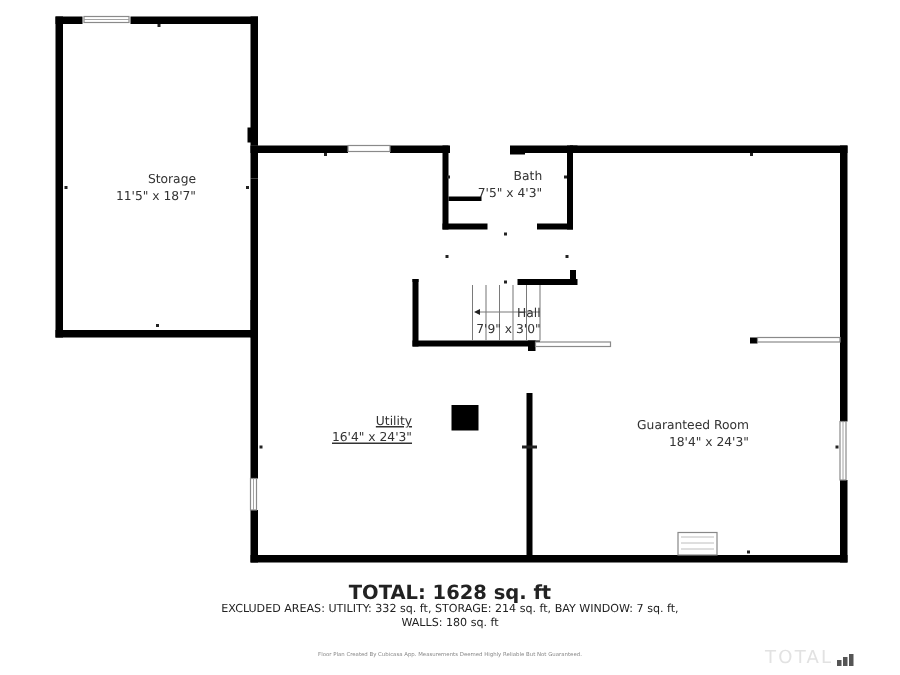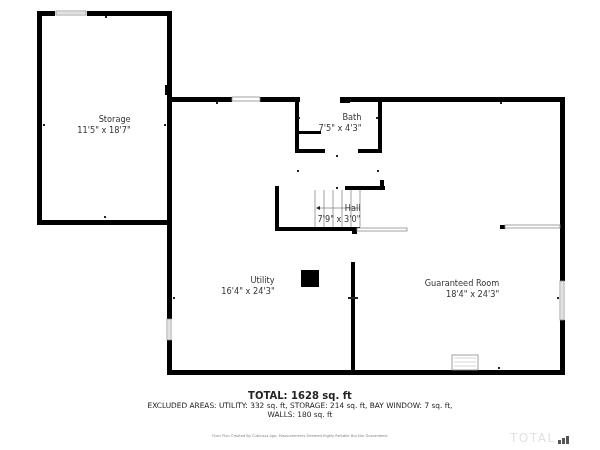--- a/index.html
+++ b/index.html
@@ -5,21 +5,21 @@
     html, body { margin: 0; padding: 0; background: #ffffff; }
     body { width: 600px; height: 450px; position: relative; overflow: hidden; font-family: "DejaVu Sans", sans-serif; }
     #plan { position: absolute; left: 0; top: 0; width: 600px; height: 450px; }
     .wall { fill: #000000; }
     .window { fill: #ffffff; stroke: #8a8a8a; stroke-width: 0.8; }
     .win-line { stroke: #9a9a9a; stroke-width: 0.6; }
     .stair-line { stroke: #7a7a7a; stroke-width: 0.7; }
     .tick { fill: #222; }
     .room-label { position: absolute; text-align: right; color: #333333; font-size: 8.2px; line-height: 11px; transform: translateX(-50%); white-space: nowrap; }
     .summary { position: absolute; left: 0; width: 600px; top: 391px; text-align: center; color: #222; font-size: 7.4px; line-height: 9.6px; }
-    .summary .total { font-weight: bold; font-size: 10px; }
+    .summary .total { font-weight: bold; font-size: 13px; }
     .credit { position: absolute; left: 0; width: 600px; top: 434px; text-align: center; color: #888; font-size: 3.6px; }
     .logo { position: absolute; left: 510px; top: 431px; color: #e2e2e2; font-size: 12px; letter-spacing: 1.5px; font-family: "DejaVu Sans", sans-serif; display: flex; align-items: flex-end; }
     .logo .bars { display: inline-flex; align-items: flex-end; gap: 1px; margin-left: 2px; margin-bottom: 1px; }
     .logo .bars span { display: inline-block; width: 3px; background: #555; }
   </style>
 </head>
 <body>
 
 <svg id="plan" viewBox="0 0 600 450" xmlns="http://www.w3.org/2000/svg">
 
@@ -127,21 +127,21 @@
 <div class="room-label" style="left:340px; top:112px;">
   <div>Bath</div>
   <div>7'5" x 4'3"</div>
 </div>
 
 <div class="room-label" style="left:339px; top:158px;margin-top:45px;">
   <div>Hall</div>
   <div>7'9" x 3'0"</div>
 </div>
 
-<div class="room-label" style="left:248px; top:275px;">
+<div class="room-label" style="left:248px; top:275px;text-decoration:underline;">
   <div>Utility</div>
   <div>16'4" x 24'3"</div>
 </div>
 
 <div class="room-label" style="left:462px; top:278px;">
   <div>Guaranteed Room</div>
   <div>18'4" x 24'3"</div>
 </div>
 
 <div class="summary">

